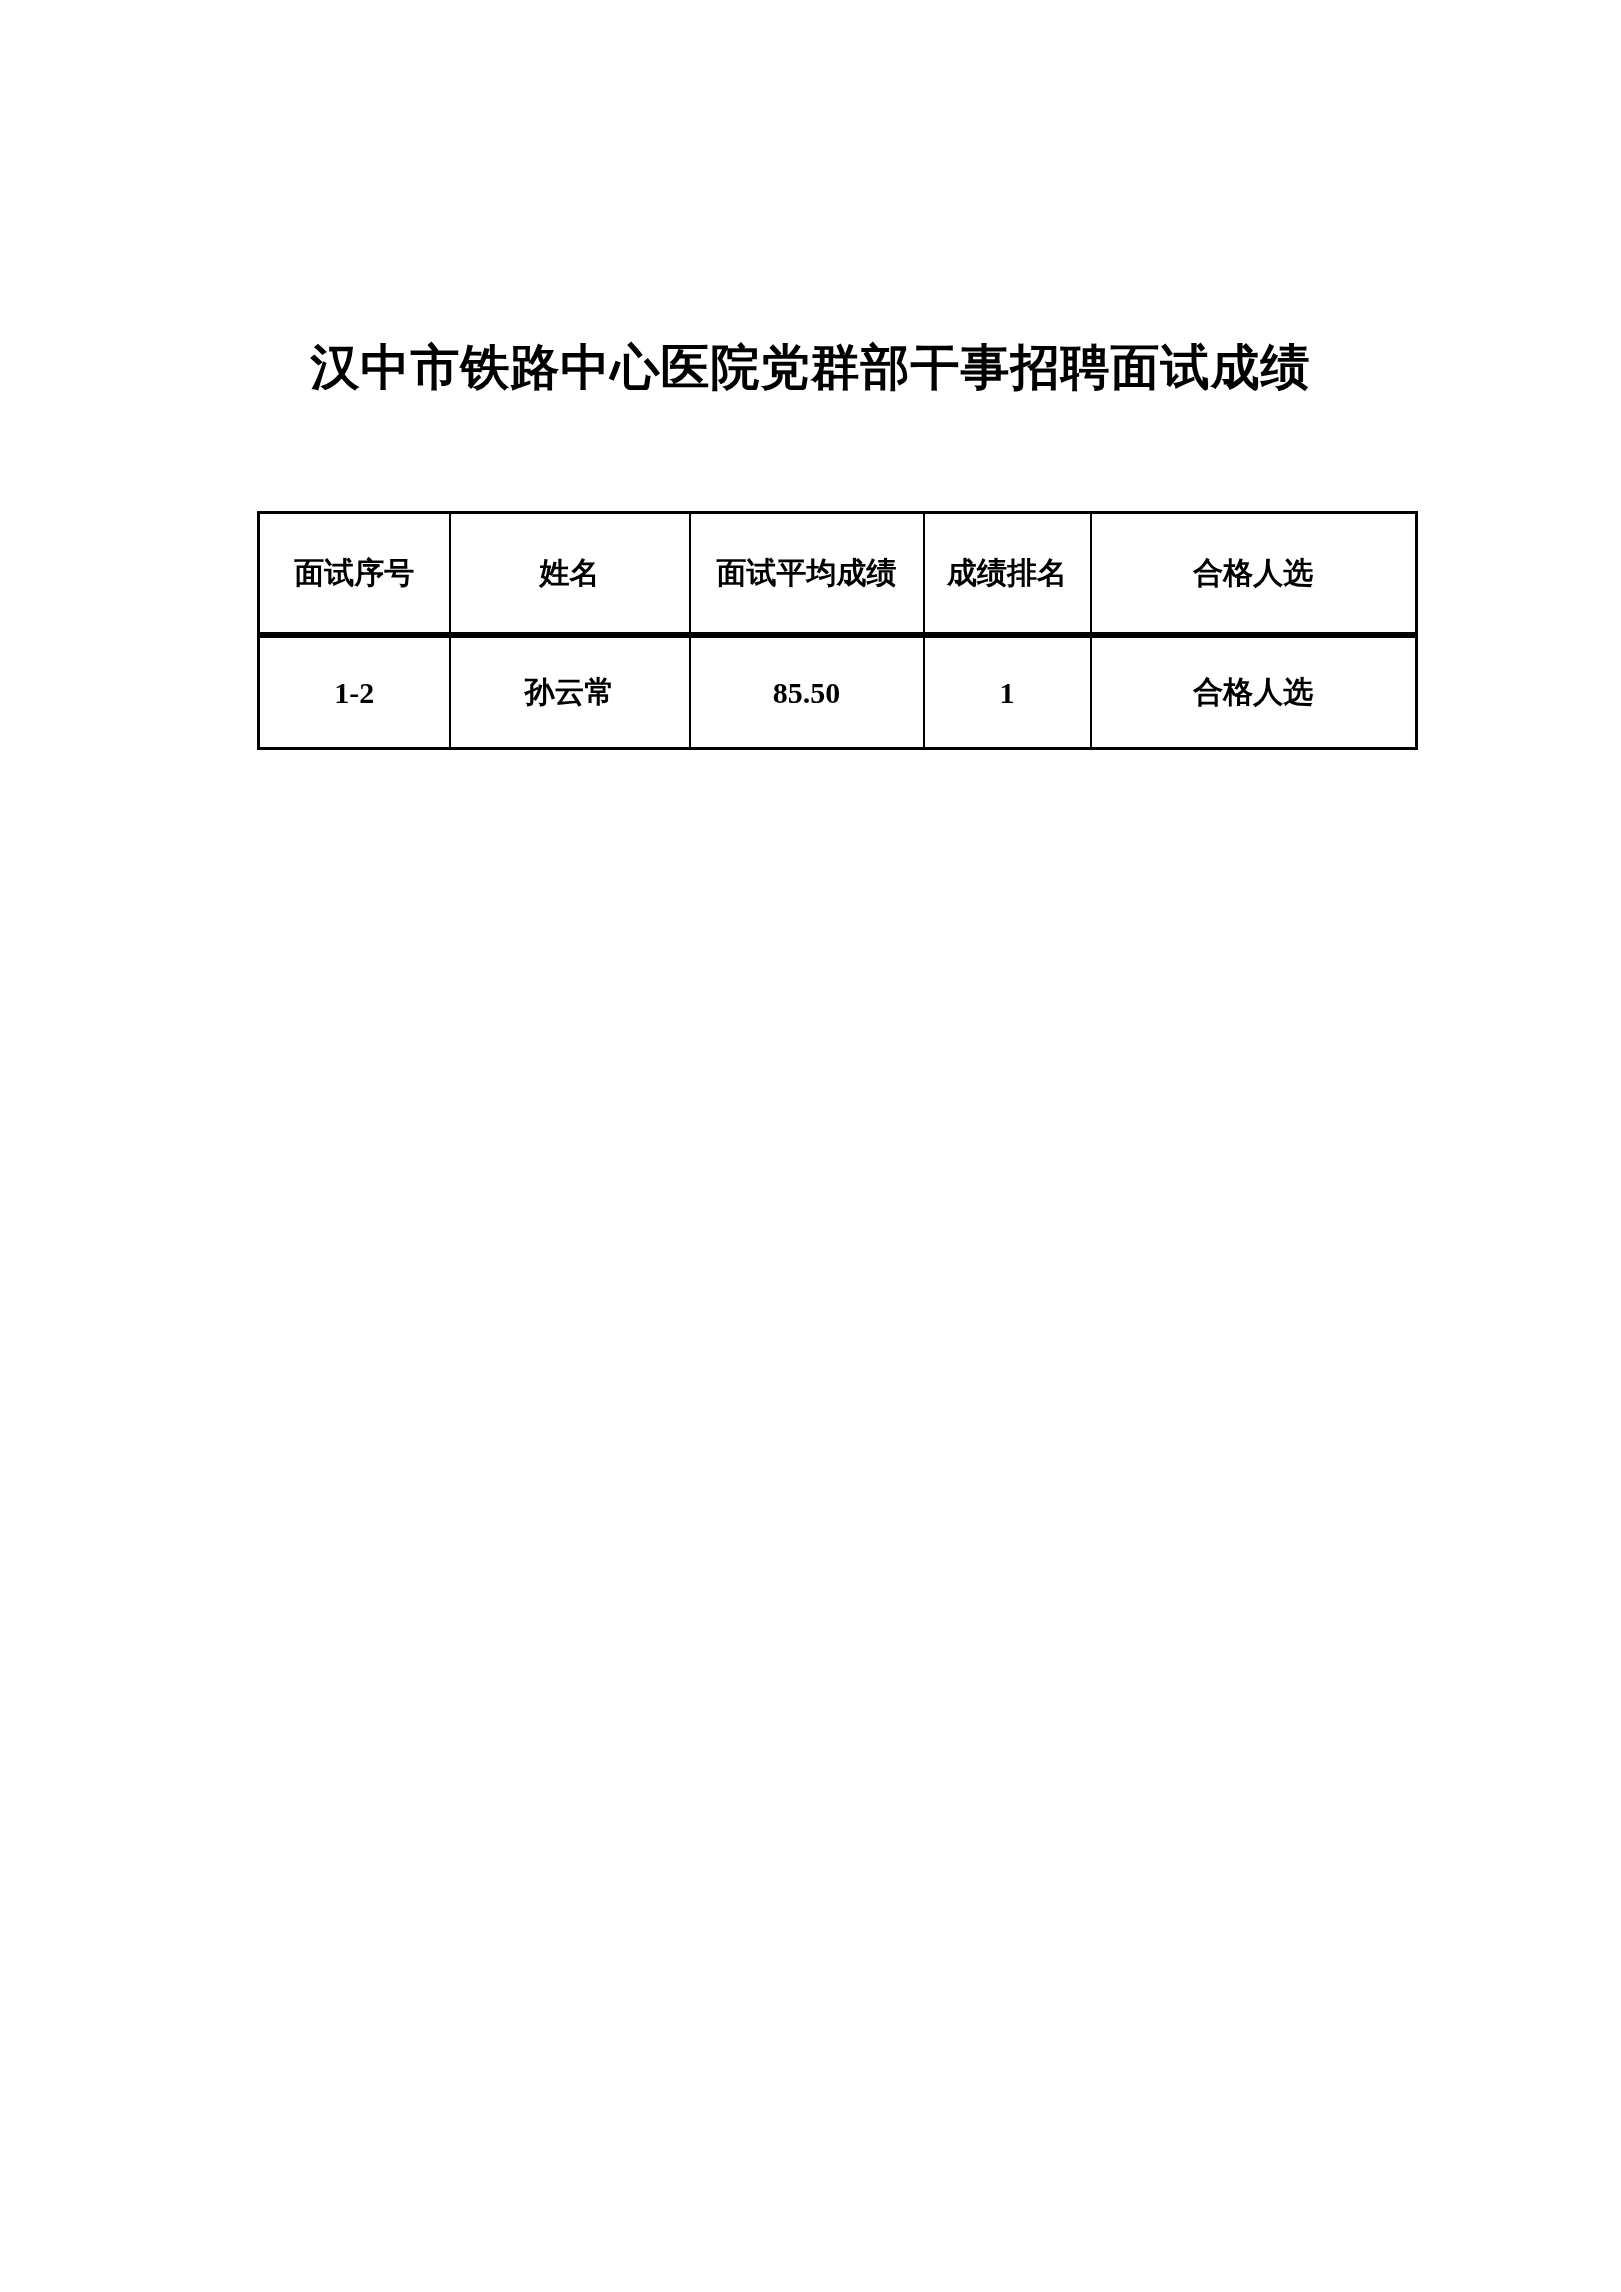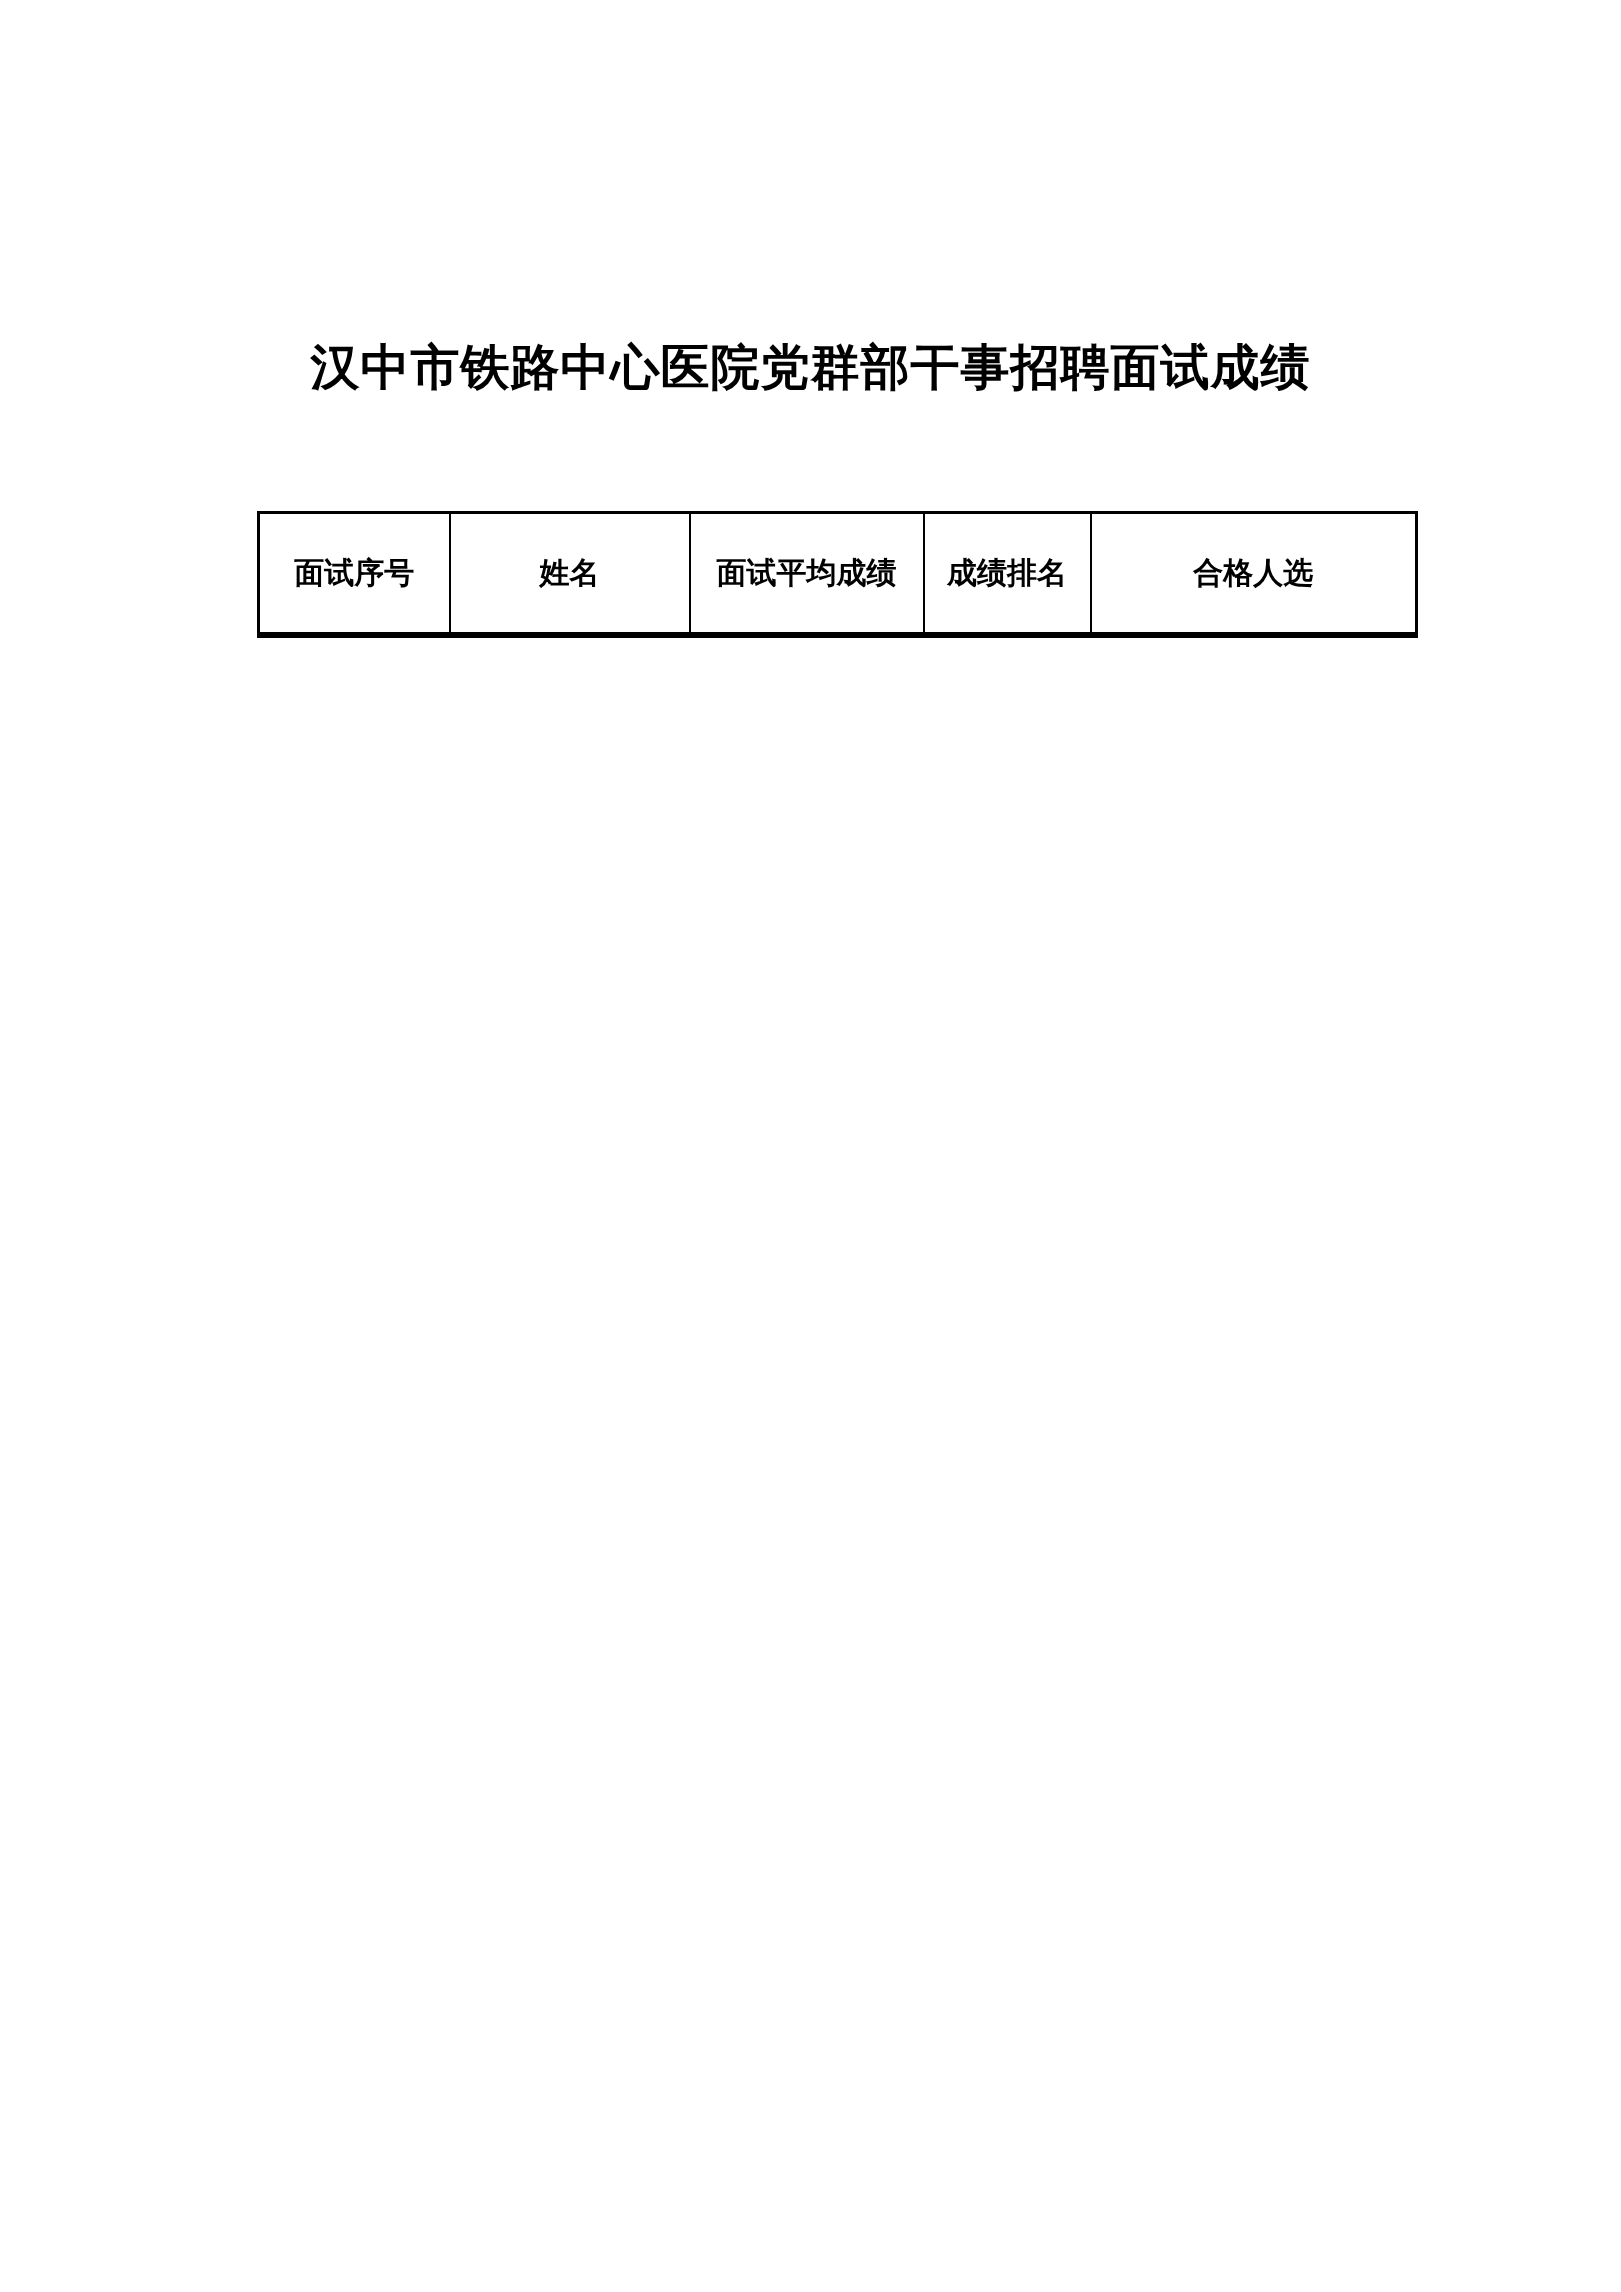--- a/index.html
+++ b/index.html
@@ -82,17 +82,24 @@
     <thead>
       <tr>
         <th>面试序号</th>
         <th>姓名</th>
         <th>面试平均成绩</th>
         <th>成绩排名</th>
         <th>合格人选</th>
       </tr>
     </thead>
     <tbody>
+      <tr>
+        <td>1-2</td>
+        <td>孙云常</td>
+        <td>85.50</td>
+        <td>1</td>
+        <td>合格人选</td>
+      </tr>
     </tbody>
   </table>
 
 </div>
 
 
 </body></html>

